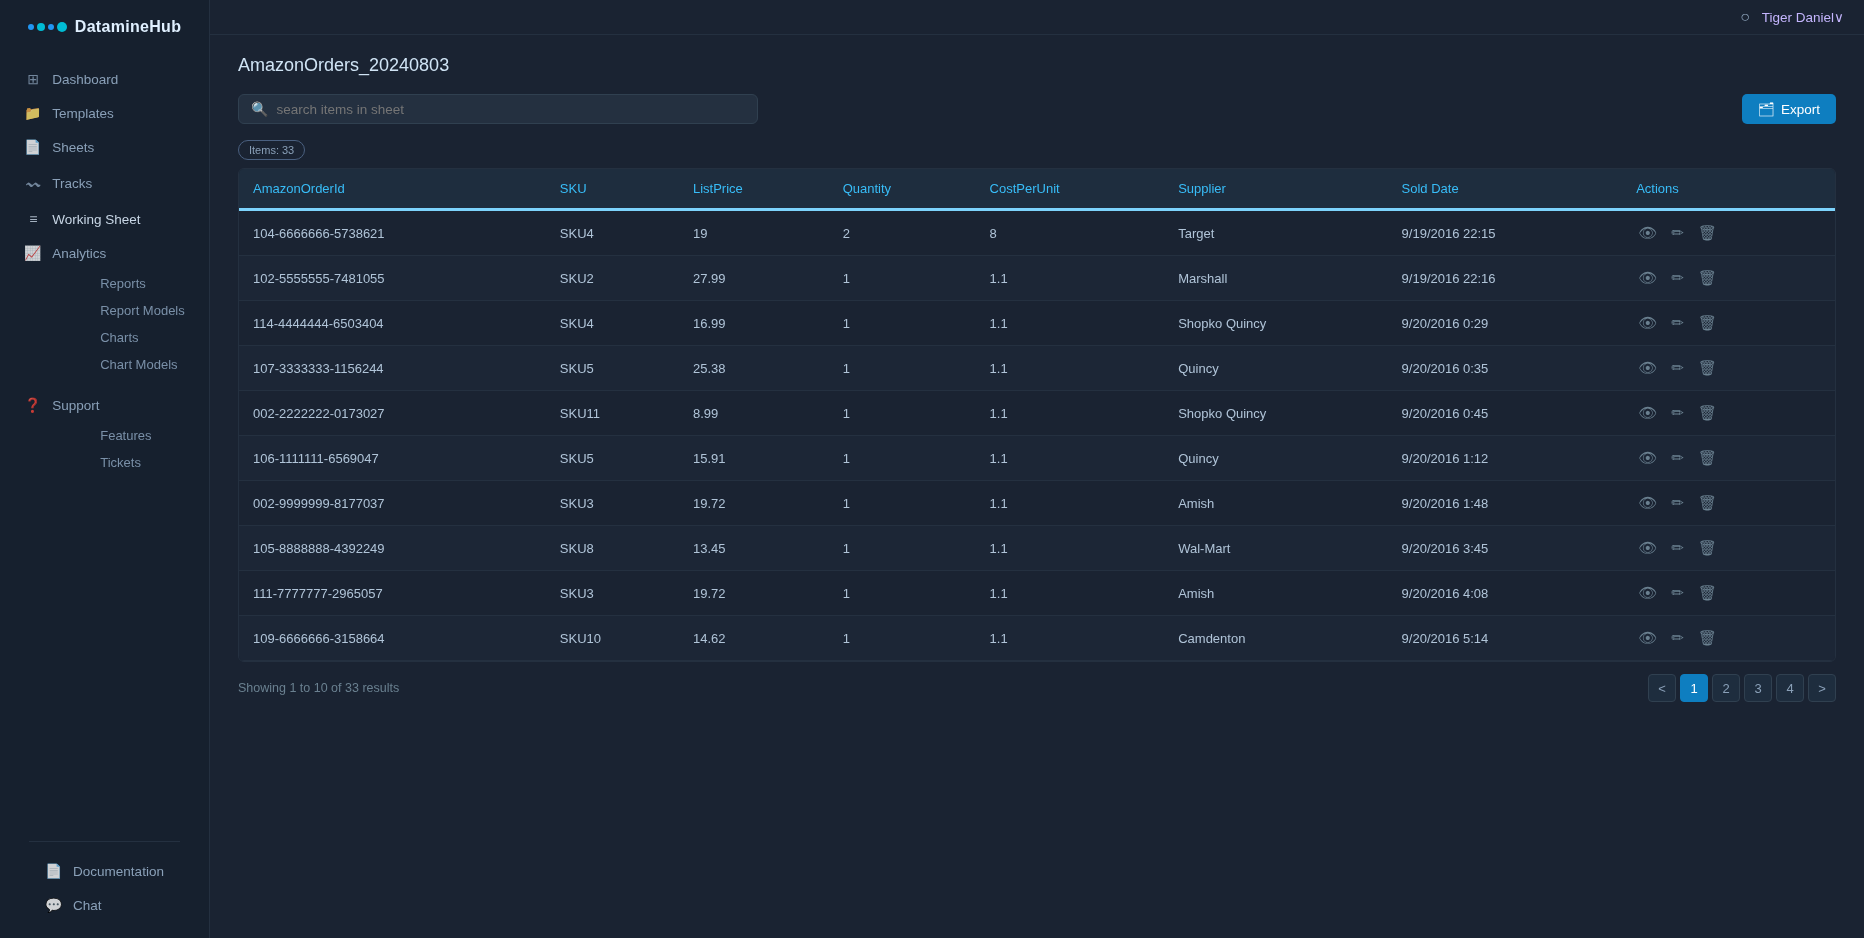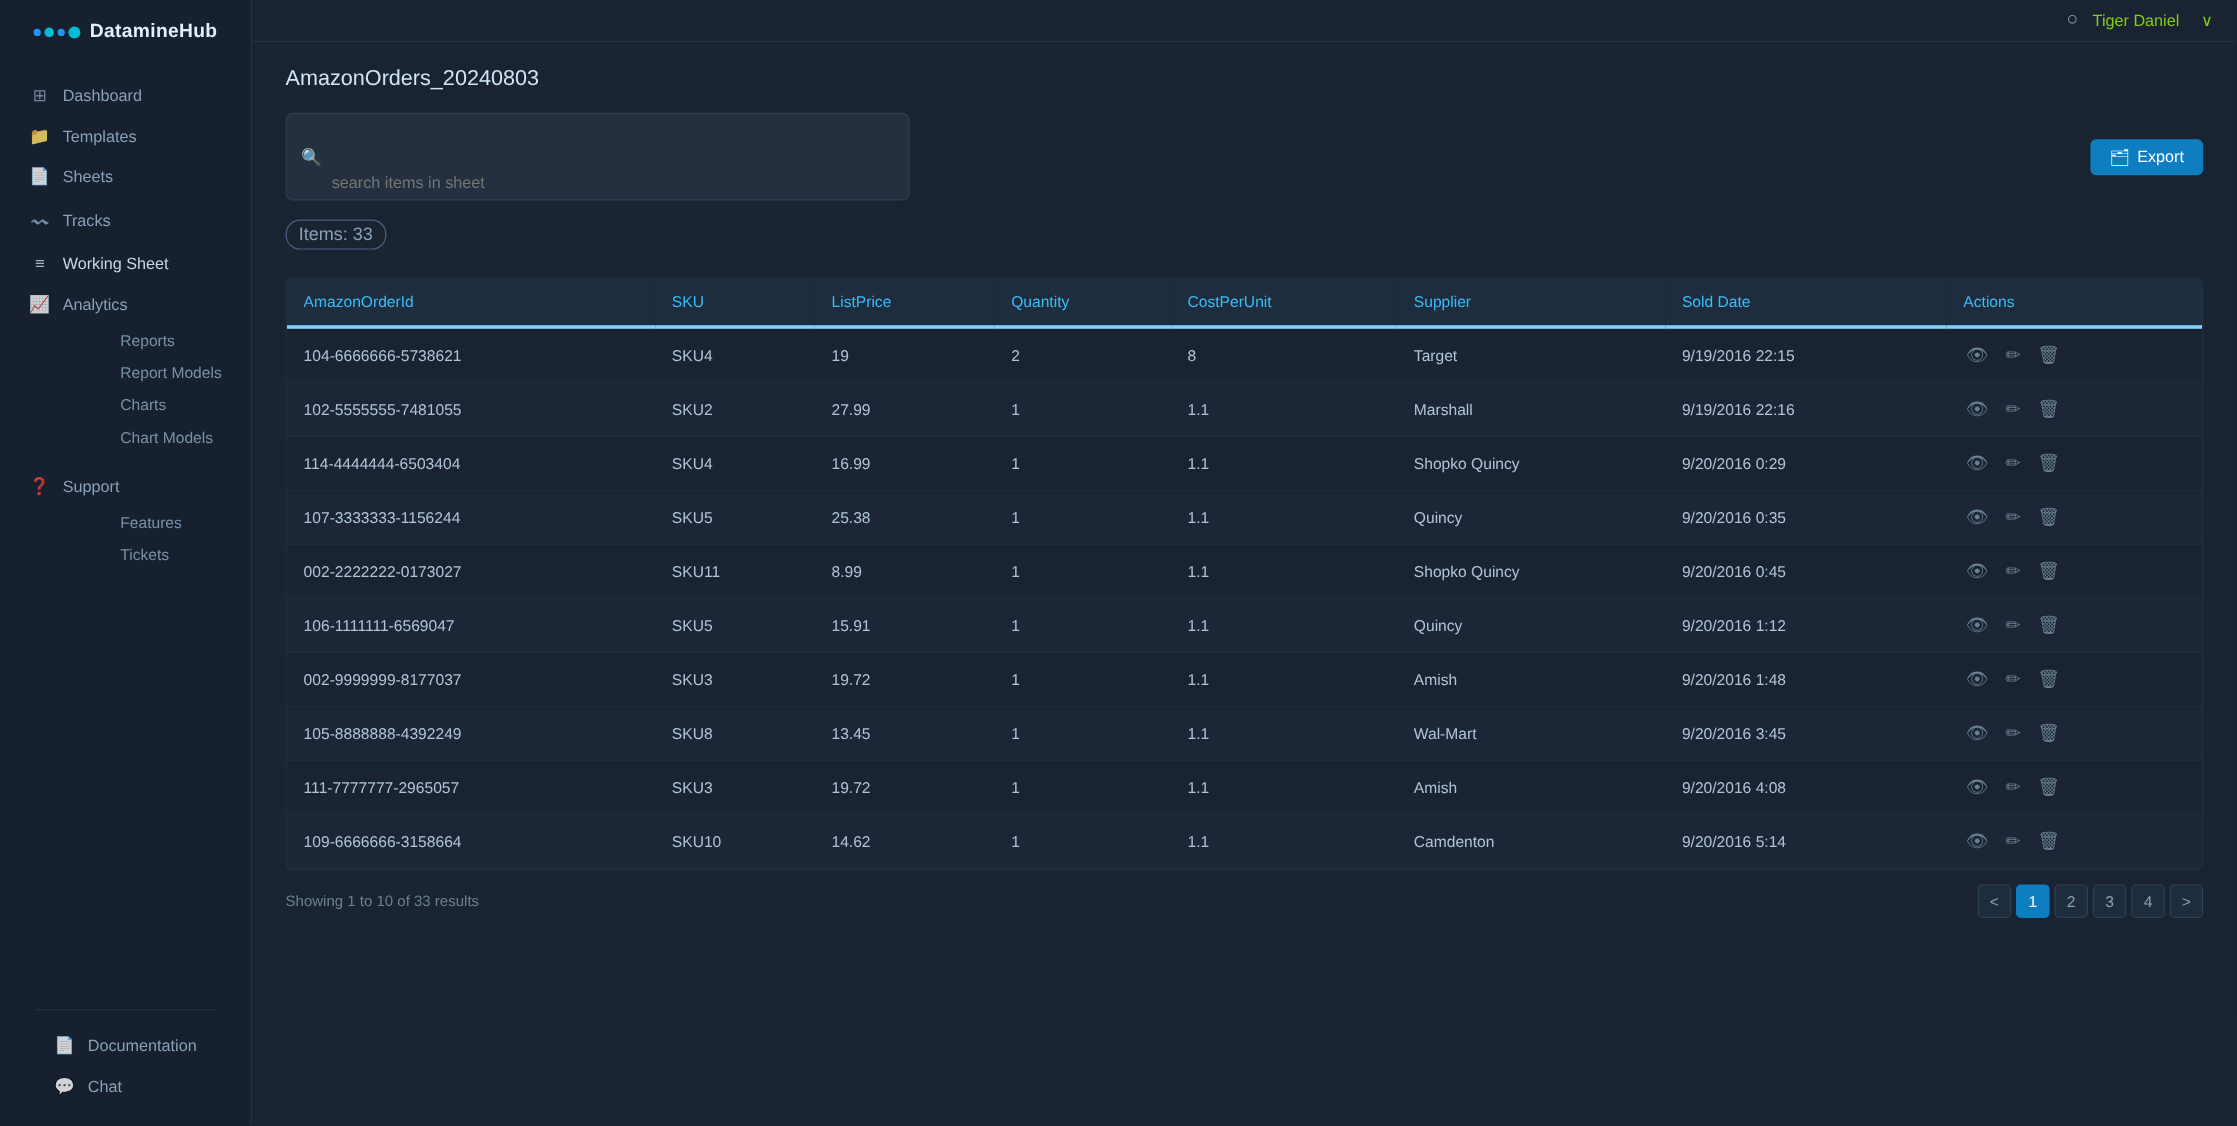--- a/index.html
+++ b/index.html
@@ -93,22 +93,22 @@
       align-items: center;
       justify-content: flex-end;
       padding: 8px 20px;
       background: #1a2332;
       border-bottom: 1px solid #243040;
       gap: 12px;
     }
     .topbar-user {
       display: flex;
       align-items: flex-end;
-      gap: 18px;
-      color: #84cc16;
+      gap: 0;
+      color: #c4b5fd;
       font-size: 13.5px;
       cursor: pointer;
     }
     .topbar-icon { font-size: 16px; color: #8aa0b8; cursor: pointer; }
 
     
     .content {
       flex: 1;
       padding: 20px 28px;
       overflow-y: auto;
@@ -139,43 +139,42 @@
       max-width: 520px;
     }
     .search-icon { color: #6a8090; font-size: 14px; }
     .search-input {
       background: none;
       border: none;
       outline: none;
       color: #f9a8d4;
       font-size: 13.5px;
       width: 100%;
-      margin-top: 44px;
     }
     .btn-export {
       background: #0e7ec0;
       color: #fff;
       border: none;
       border-radius: 5px;
       padding: 7px 16px;
       font-size: 13.5px;
       cursor: pointer;
       display: flex;
       align-items: center;
       gap: 6px;
     }
     .items-badge {
       background: transparent;
       border: 1px solid #4a6080;
       border-radius: 12px;
       padding: 3px 10px;
-      font-size: 15px;
+      font-size: 11px;
       color: #8aa0b8;
       display: inline-block;
-      margin-bottom: 23px;
+      margin-bottom: 8px;
     }
 
     
     .table-wrap {
       border: 1px solid #243040;
       border-radius: 6px;
       overflow: hidden;
     }
     table {
       width: 100%;

